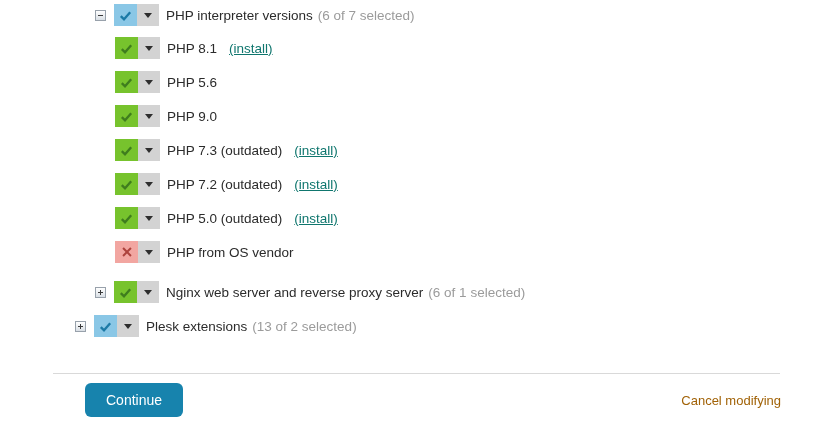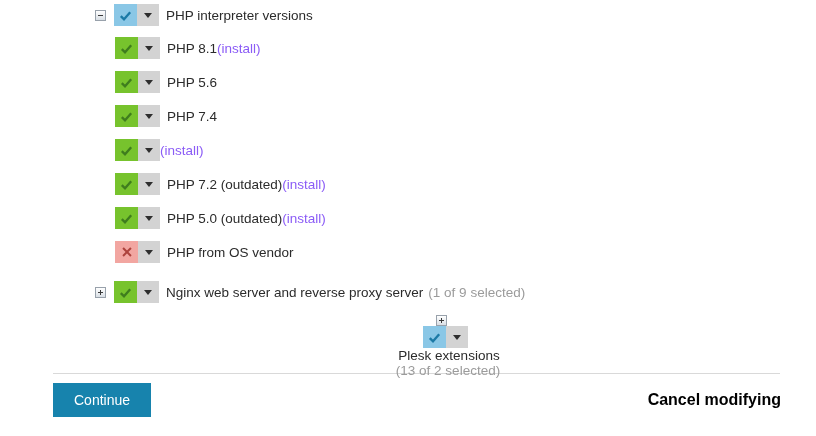--- a/index.html
+++ b/index.html
@@ -15,21 +15,21 @@
   
   .tree{padding-top:4px;}
   .row{
     display:flex;align-items:center;
     height:22px;
     margin-bottom:12px;
     white-space:nowrap;
   }
   .row.first{margin-bottom:11px;}
   .row.gap-large{margin-bottom:18px;text-align:right;}
-  .lvl0{padding-left:75px;flex-direction:column;}
+  .lvl0{padding-left:75px;}
   .lvl1{padding-left:95px;}
   .lvl2{padding-left:115px;}
 
   
   .expander{
     position:relative;
     width:11px;height:11px;
     box-sizing:border-box;
     border:1px solid #98a1ab;
     background:linear-gradient(#ffffff,#d9dfe5);
@@ -67,49 +67,49 @@
   .tri{
     width:0;height:0;
     border-left:4px solid transparent;
     border-right:4px solid transparent;
     border-top:5px solid #2e2e2e;
   }
   .cb svg{display:block;}
 
   .label{margin-left:7px;color:#2b2b2b;}
   .summary{margin-left:5px;color:#9b9b9b;}
-  .note{margin-left:0;color:#8b5cf6;}
+  .note{margin-left:12px;color:#0f766e;text-decoration:underline;}
 
   
   .divider{
     margin:36px 36px 0 53px;
     border-top:1px solid #d9d9d9;
     height:0;
   }
   .footer{
     margin:9px 35px 0 53px;
     display:flex;align-items:center;justify-content:space-between;
   }
   .btn-primary{
     background:#1783ad;
     color:#ffffff;
     border:none;
     height:34px;
     padding:0 21px;
     font-family:"Liberation Sans","DejaVu Sans",sans-serif;
     font-size:14px;
-    border-radius:0;
-    cursor:pointer;
+    border-radius:6px;
+    cursor:pointer;
+    margin-left:32px;
   }
   .link{
-    color:#000000;
+    color:#a16207;
     text-decoration:none;
-    font-size:16px;
-    cursor:pointer;
-    font-weight:bold;
+    font-size:13px;
+    cursor:pointer;
   }
 </style>
 </head>
 <body>
 
 <div class="page">
   <div class="tree">
 
     <div class="row lvl1 first">
       <span class="expander"></span>
@@ -117,20 +117,21 @@
         <span class="cb cb-partial">
           <svg width="15" height="15" viewBox="0 0 16 16">
               <path d="M3 8.6 L6.4 12 L13 4.6" stroke="#1c7aa6" stroke-width="2.5" fill="none"></path>
             </svg>
         </span>
         <span class="dd">
             <span class="tri"></span>
           </span>
       </span>
       <span class="label">PHP interpreter versions</span>
+      <span class="summary">(6 of 7 selected)</span>
     </div>
 
     <div class="row lvl2">
       <span class="cb-group">
         <span class="cb cb-selected">
           <svg width="15" height="15" viewBox="0 0 16 16">
               <path d="M3 8.6 L6.4 12 L13 4.6" stroke="#3f7d1e" stroke-width="2.5" fill="none"></path>
             </svg>
         </span>
         <span class="dd">
@@ -159,34 +160,35 @@
       <span class="cb-group">
         <span class="cb cb-selected">
           <svg width="15" height="15" viewBox="0 0 16 16">
               <path d="M3 8.6 L6.4 12 L13 4.6" stroke="#3f7d1e" stroke-width="2.5" fill="none"></path>
             </svg>
         </span>
         <span class="dd">
             <span class="tri"></span>
           </span>
       </span>
-      <span class="label">PHP 7.4</span>
-    </div>
-
-    <div class="row lvl2">
-      <span class="cb-group">
-        <span class="cb cb-selected">
-          <svg width="15" height="15" viewBox="0 0 16 16">
-              <path d="M3 8.6 L6.4 12 L13 4.6" stroke="#3f7d1e" stroke-width="2.5" fill="none"></path>
-            </svg>
-        </span>
-        <span class="dd">
-            <span class="tri"></span>
-          </span>
-      </span>
+      <span class="label">PHP 9.0</span>
+    </div>
+
+    <div class="row lvl2">
+      <span class="cb-group">
+        <span class="cb cb-selected">
+          <svg width="15" height="15" viewBox="0 0 16 16">
+              <path d="M3 8.6 L6.4 12 L13 4.6" stroke="#3f7d1e" stroke-width="2.5" fill="none"></path>
+            </svg>
+        </span>
+        <span class="dd">
+            <span class="tri"></span>
+          </span>
+      </span>
+      <span class="label">PHP 7.3 (outdated)</span>
       <span class="note">(install)</span>
     </div>
 
     <div class="row lvl2">
       <span class="cb-group">
         <span class="cb cb-selected">
           <svg width="15" height="15" viewBox="0 0 16 16">
               <path d="M3 8.6 L6.4 12 L13 4.6" stroke="#3f7d1e" stroke-width="2.5" fill="none"></path>
             </svg>
         </span>
@@ -233,21 +235,21 @@
         <span class="cb cb-selected">
           <svg width="15" height="15" viewBox="0 0 16 16">
               <path d="M3 8.6 L6.4 12 L13 4.6" stroke="#3f7d1e" stroke-width="2.5" fill="none"></path>
             </svg>
         </span>
         <span class="dd">
             <span class="tri"></span>
           </span>
       </span>
       <span class="label">Nginx web server and reverse proxy server</span>
-      <span class="summary">(1 of 9 selected)</span>
+      <span class="summary">(6 of 1 selected)</span>
     </div>
 
     <div class="row lvl0">
       <span class="expander plus"></span>
       <span class="cb-group">
         <span class="cb cb-partial">
           <svg width="15" height="15" viewBox="0 0 16 16">
               <path d="M3 8.6 L6.4 12 L13 4.6" stroke="#1c7aa6" stroke-width="2.5" fill="none"></path>
             </svg>
         </span>

